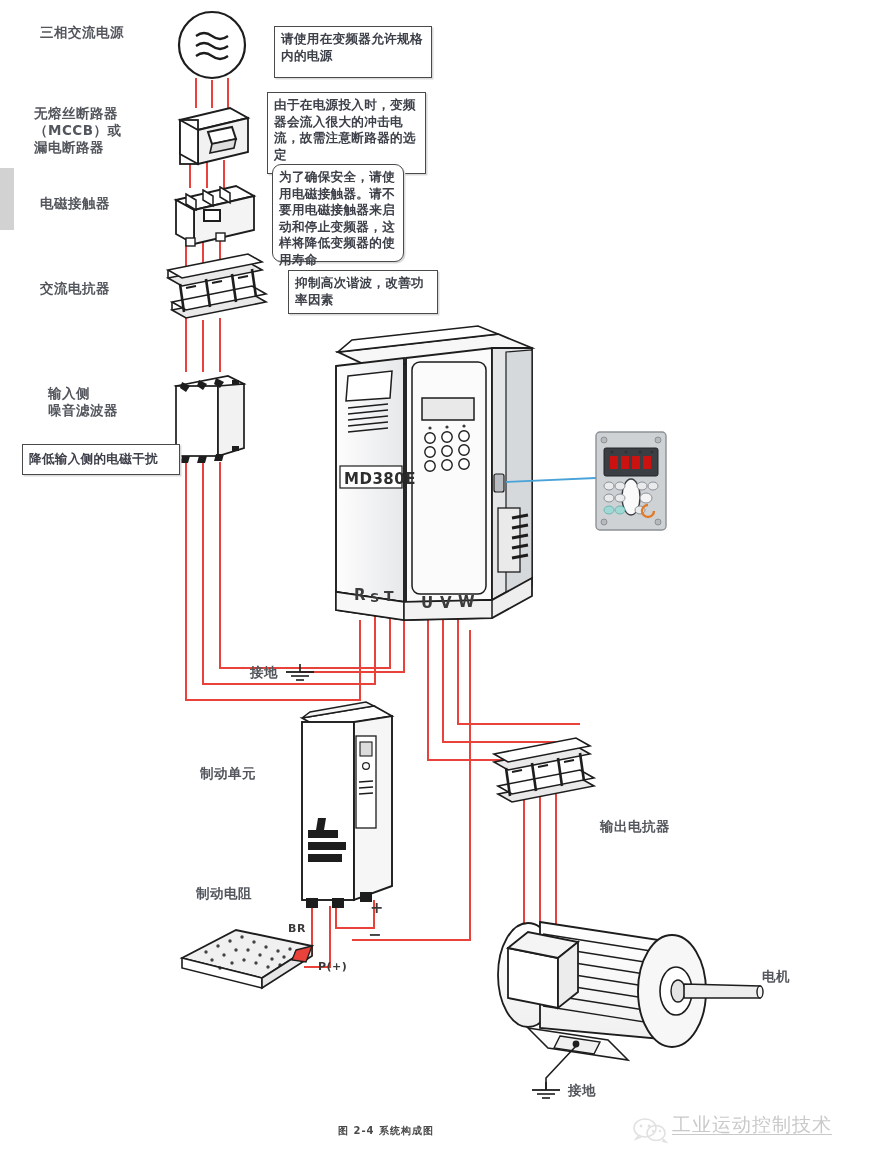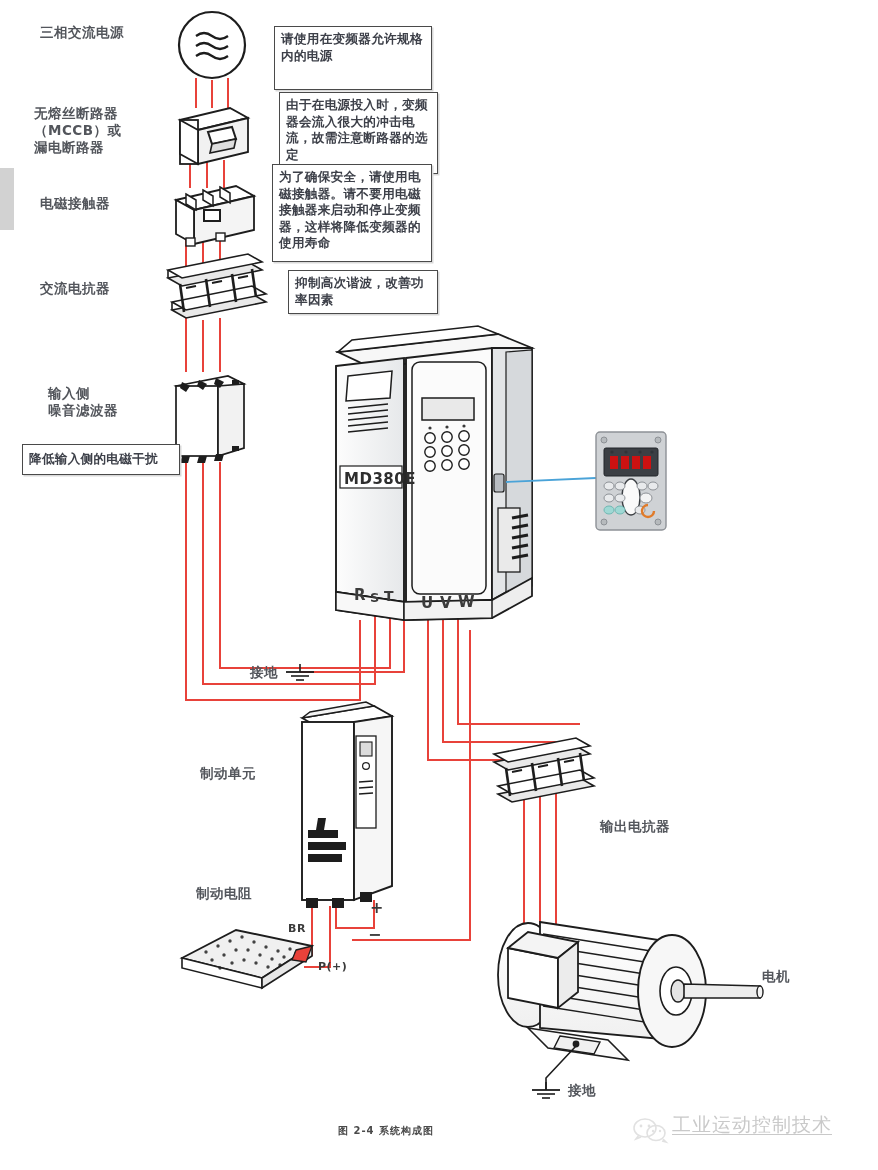--- a/index.html
+++ b/index.html
@@ -442,25 +442,25 @@
   <div class="lbl" style="left:200px;top:765px;width:90px;">制动单元</div>
 
   <div class="lbl" style="left:196px;top:885px;width:90px;">制动电阻</div>
 
   <div class="lbl" style="left:600px;top:774px;width:110px;margin-top:44px;">输出电抗器</div>
 
   <div class="lbl" style="left:762px;top:968px;width:60px;">电机</div>
 
   <div class="lbl" style="left:568px;top:1082px;width:56px;">接地</div>
 
-  <div class="note" style="left:274px;top:26px;width:158px;height:64px;">请使用在变频器允许规格内的电源</div>
-
-  <div class="note" style="left:279px;top:92px;width:159px;height:82px;">由于在电源投入时，变频器会流入很大的冲击电流，故需注意断路器的选定</div>
-
-  <div class="note" style="left:272px;top:164px;width:160px;height:98px;">为了确保安全，请使用电磁接触器。请不要用电磁接触器来启动和停止变频器，这样将降低变频器的使用寿命</div>
+  <div class="note" style="left:274px;top:26px;width:158px;height:52px;">请使用在变频器允许规格内的电源</div>
+
+  <div class="note" style="left:267px;top:92px;width:159px;height:82px;">由于在电源投入时，变频器会流入很大的冲击电流，故需注意断路器的选定</div>
+
+  <div class="note" style="left:272px;top:164px;width:132px;height:98px;border-radius:9px;">为了确保安全，请使用电磁接触器。请不要用电磁接触器来启动和停止变频器，这样将降低变频器的使用寿命</div>
 
   <div class="note" style="left:288px;top:270px;width:150px;height:44px;">抑制高次谐波，改善功率因素</div>
 
   <div class="note" style="left:22px;top:444px;width:158px;height:31px;padding-top:6px;">降低输入侧的电磁干扰</div>
 
 
   <div class="plate" style="left:344px;top:470px;">MD380E</div>
 
   <div class="term" style="left:354px;top:586px;font-size:15px;">R</div>
   <div class="term" style="left:370px;top:590px;font-size:13px;">S</div>

